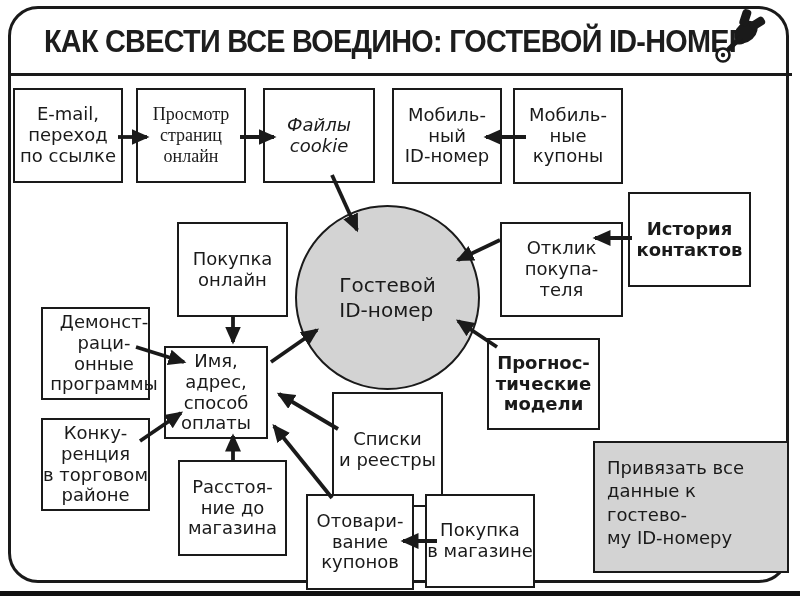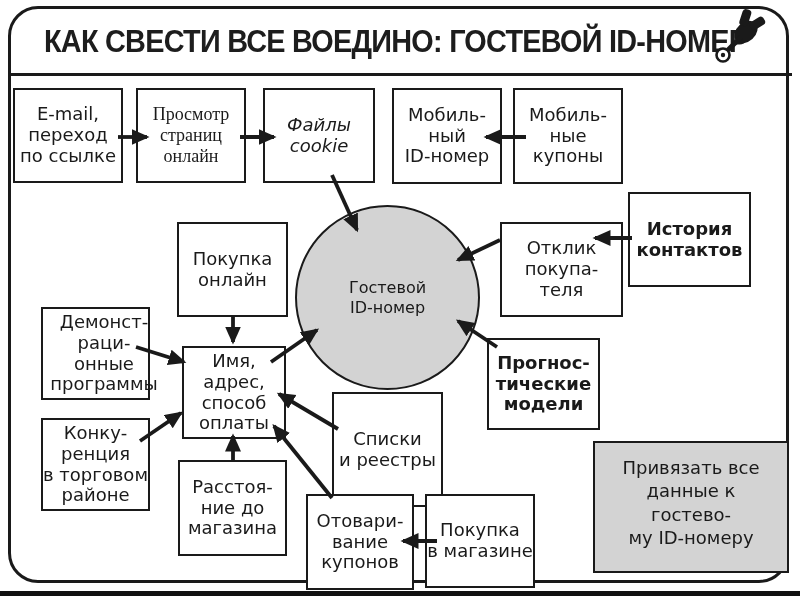--- a/index.html
+++ b/index.html
@@ -30,42 +30,42 @@
     position:absolute;box-sizing:border-box;background:#ffffff;
     border:2.5px solid #1a1a1a;
     display:flex;align-items:center;justify-content:center;
     text-align:center;font-size:18px;line-height:1.16;
     white-space:pre-line;z-index:2;
   }
   .circle{
     position:absolute;left:295px;top:205px;width:185px;height:185px;
     border:2.5px solid #1a1a1a;border-radius:50%;background:#d3d3d3;
     box-sizing:border-box;display:flex;align-items:center;justify-content:center;
-    text-align:center;font-size:16px;line-height:1.25;white-space:pre-line;z-index:1;
+    text-align:left;font-size:20px;line-height:1.25;white-space:pre-line;z-index:1;
   }
   .note{
     position:absolute;left:593px;top:441px;width:196px;height:132px;
     box-sizing:border-box;background:#d3d3d3;border:2px solid #1a1a1a;
     padding:13px 12px;font-size:18px;line-height:1.3;white-space:pre-line;
-    text-align:center;z-index:2;
+    text-align:left;z-index:2;
   }
   .arrows{position:absolute;left:0;top:0;width:800px;height:596px;z-index:9;pointer-events:none;}
   .arrows line{stroke:#1a1a1a;stroke-width:3.8px;}
   
   #bx0{left:13px;top:88px;width:110px;height:95px;}
   #bx1{left:136px;top:88px;width:110px;height:95px;font-family:Liberation Serif, serif;}
   #bx2{left:263px;top:88px;width:112px;height:95px;font-style:italic;}
   #bx3{left:392px;top:88px;width:110px;height:96px;}
   #bx4{left:513px;top:88px;width:110px;height:96px;}
   #bx5{left:500px;top:198px;width:123px;height:95px;margin-top:24px;}
   #bx6{left:628px;top:192px;width:123px;height:95px;font-weight:bold;}
   #bx7{left:177px;top:222px;width:111px;height:95px;}
   #bx8{left:41px;top:307px;width:109px;height:93px;padding-left:17px;}
   #bx9{left:41px;top:418px;width:109px;height:93px;}
-  #bx10{left:182px;top:346px;width:104px;height:93px;}
+  #bx10{left:164px;top:346px;width:104px;height:93px;}
   #bx11{left:332px;top:392px;width:111px;height:115px;}
   #bx12{left:487px;top:338px;width:113px;height:92px;font-weight:bold;}
   #bx13{left:178px;top:460px;width:109px;height:96px;}
   #bx14{left:306px;top:494px;width:108px;height:96px;}
   #bx15{left:425px;top:494px;width:110px;height:94px;}
 </style>
 </head>
 <body>
 
 <div class="frame"></div>

